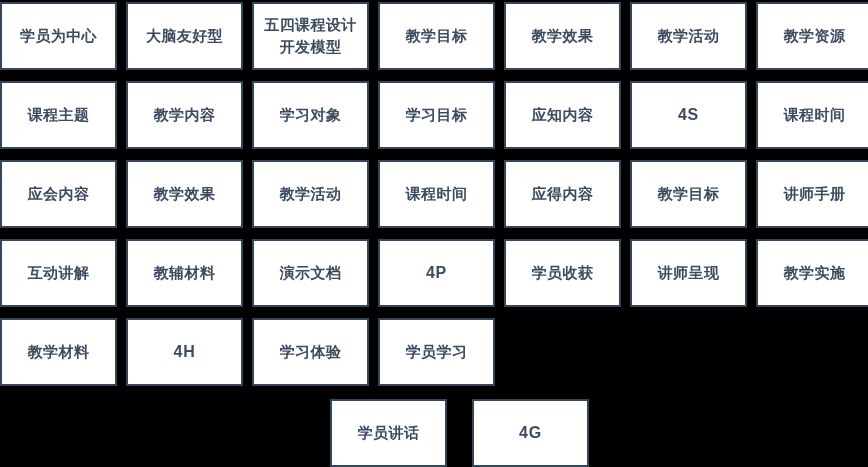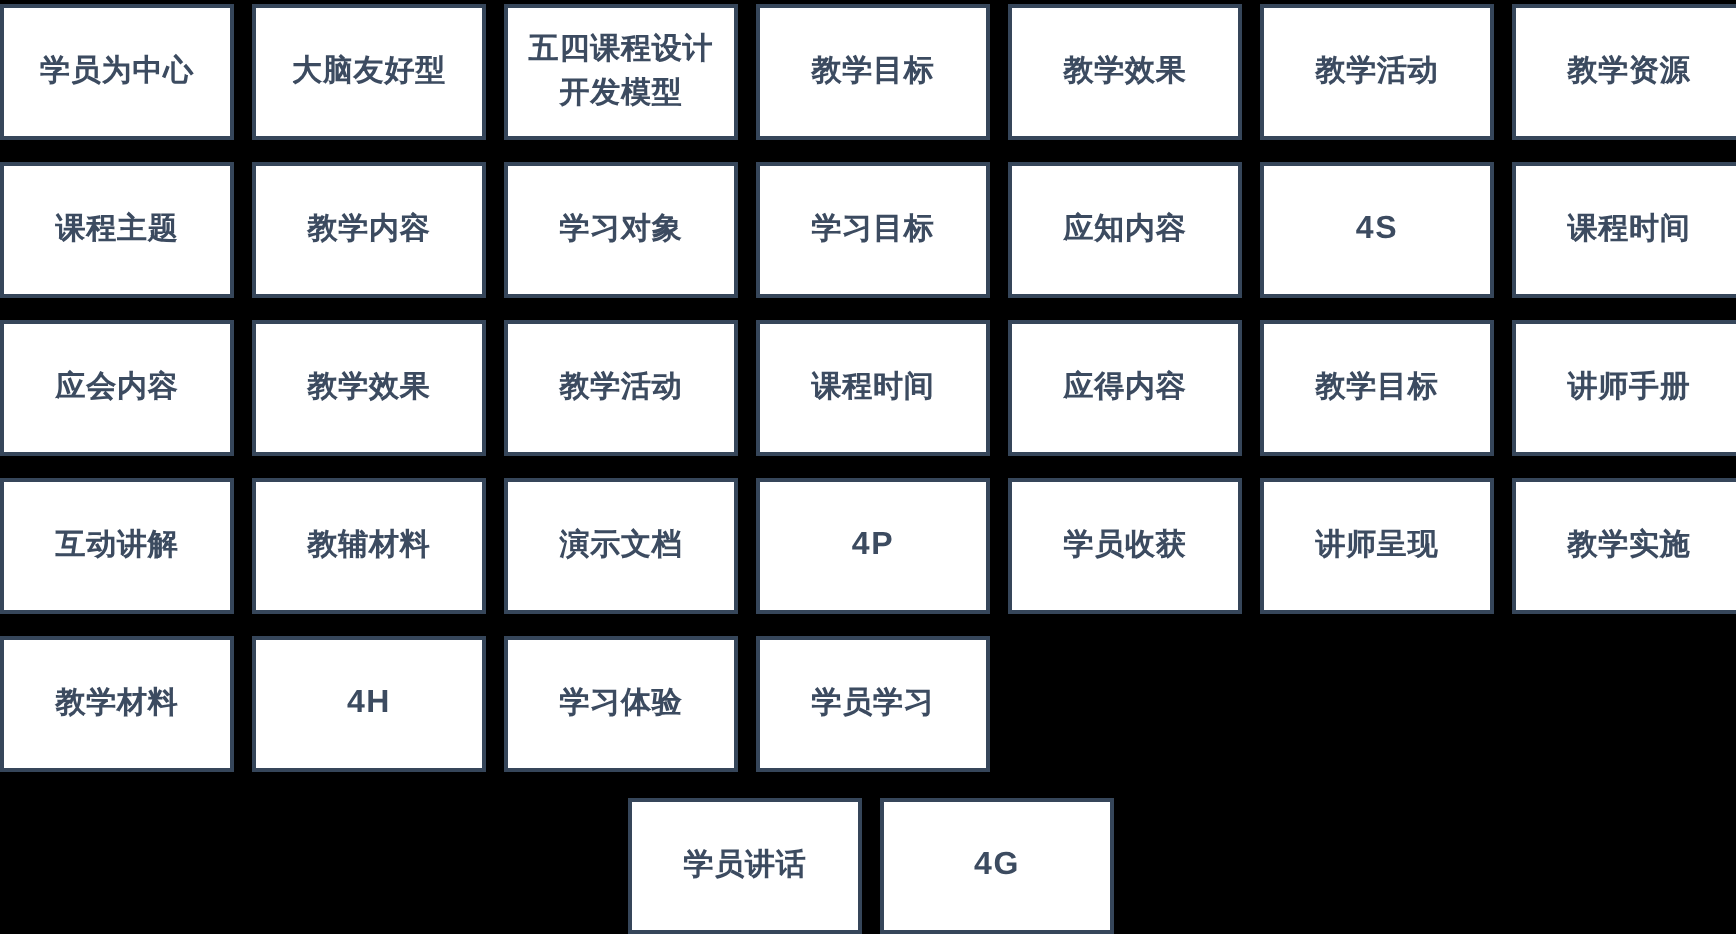--- a/index.html
+++ b/index.html
@@ -61,20 +61,21 @@
   .bottom-row {
     position: absolute;
     left: 314px;
     top: 399px;
     display: flex;
     gap: 9px;
   }
   .bottom-row .cell {
     width: 117px;
     height: 68px;
+    margin-left: 16px;
   }
 </style>
 </head>
 <body>
 
 <div id="board">
 
   <div class="grid">
     <div class="cell">学员为中心</div>
     <div class="cell">大脑友好型</div>

